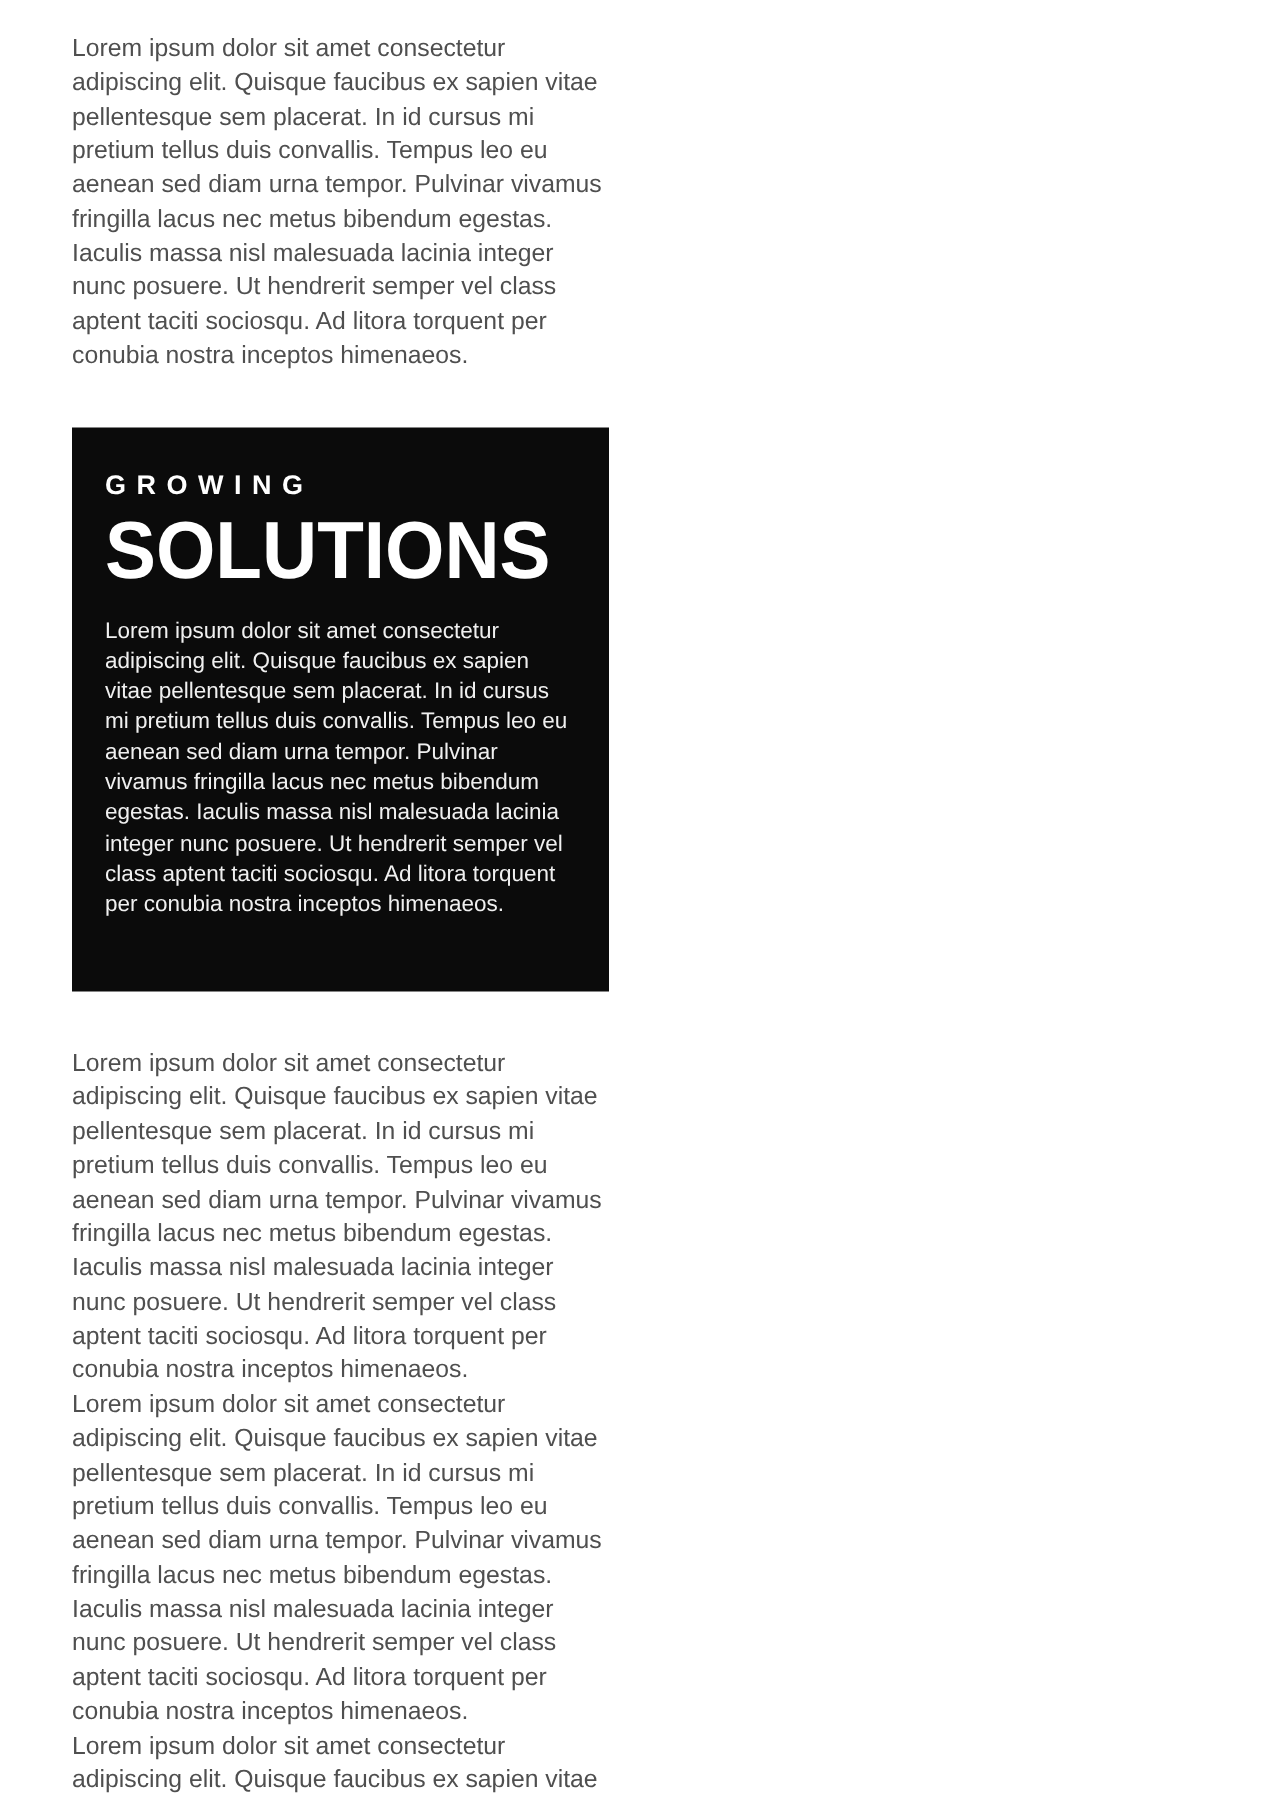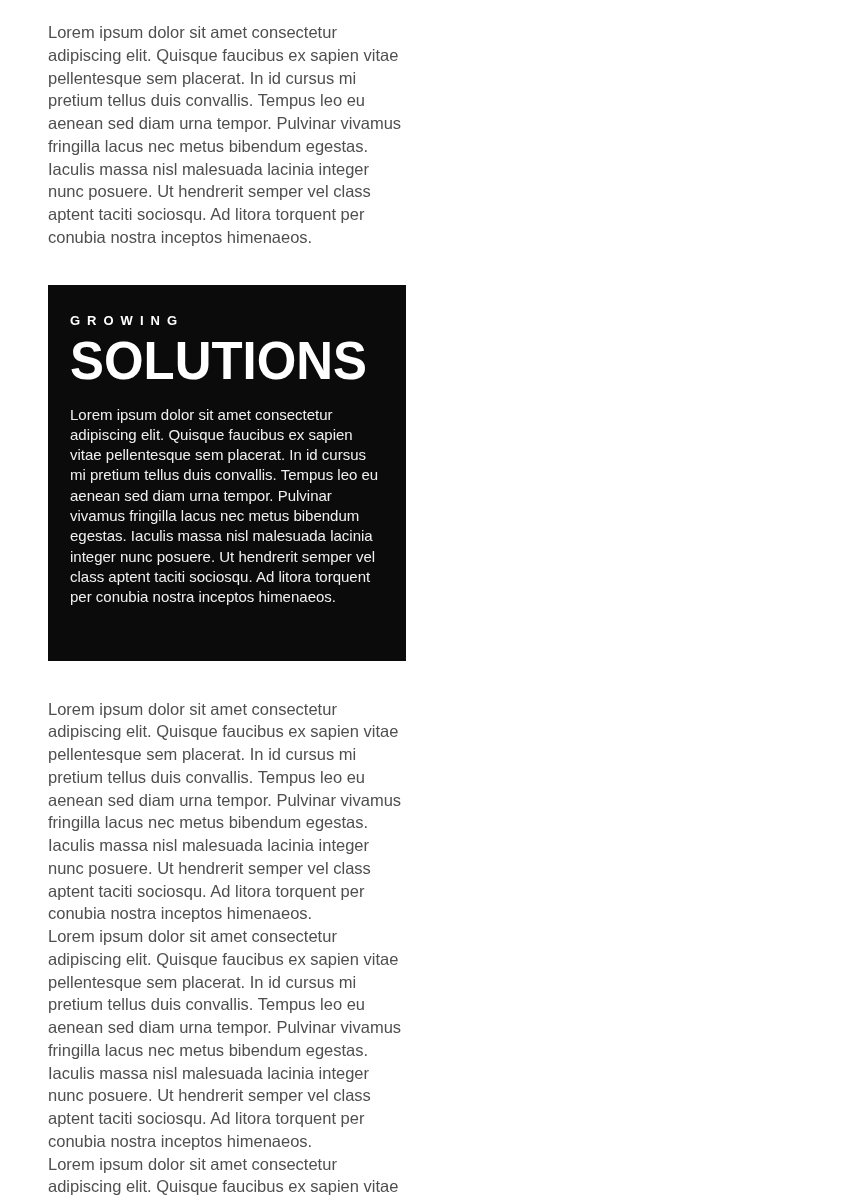--- a/index.html
+++ b/index.html
@@ -44,21 +44,21 @@
   }
   .col.right p { margin: 0; }
 
   
   .feature-box {
     margin-top: 36px; width: 358px; height: 376px;
     padding: 28px 24px 0 22px;
     color: #f2f2f2;
   }
   .feature-kicker {
-    font-size: 13px; font-weight: 600; letter-spacing: 7px;
+    font-size: 18px; font-weight: 600; letter-spacing: 7px;
     color: #ffffff; margin-bottom: 9px;
   }
   .feature-title-svg { display: block; margin: 0 0 22px 0; }
   .feature-title-text {
     font-family: "Liberation Sans", "DejaVu Sans", sans-serif;
     font-weight: bold; font-size: 54px; fill: #ffffff;
   }
   .feature-body {
     font-size: 15px; line-height: 20.3px; color: #f0f0f0; width: 310px;
   }

